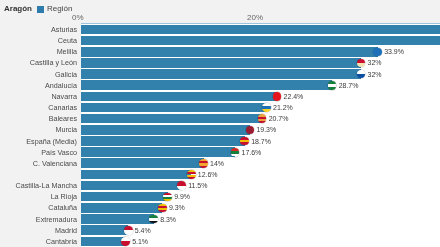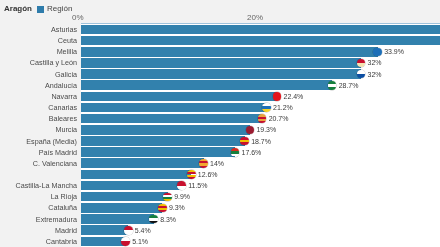--- a/index.html
+++ b/index.html
@@ -154,21 +154,21 @@
           <div class="row-label" style="height: 11.15px; line-height: 11.15px;">España (Media)</div>
           <div class="bar" style="width: 163.625px; height: 9.55px; background: rgb(50, 129, 173);"></div>
           <span class="flag" style="left: 240.325px; top: 1.275px;">
             <i style="background: rgb(200, 16, 46); top: 0%; height: 33.3333%;"></i>
             <i style="background: rgb(241, 191, 0); top: 33.3333%; height: 33.3333%;"></i>
             <i style="background: rgb(200, 16, 46); top: 66.6667%; height: 33.3333%;"></i>
           </span>
           <span class="bar-val" style="left: 251.125px; height: 11.15px; line-height: 11.15px;">18.7%</span>
         </div>
         <div class="row" style="top: 122.65px; height: 11.15px;">
-          <div class="row-label" style="height: 11.15px; line-height: 11.15px;">País Madrid</div>
+          <div class="row-label" style="height: 11.15px; line-height: 11.15px;">País Vasco</div>
           <div class="bar" style="width: 154px; height: 9.55px; background: rgb(50, 129, 173);"></div>
           <span class="flag" style="left: 230.7px; top: 1.275px;">
             <i style="background: rgb(213, 43, 30); top: 0%; height: 33.3333%;"></i>
             <i style="background: rgb(21, 127, 61); top: 33.3333%; height: 33.3333%;"></i>
             <i style="background: rgb(255, 255, 255); top: 66.6667%; height: 33.3333%;"></i>
           </span>
           <span class="bar-val" style="left: 241.5px; height: 11.15px; line-height: 11.15px;">17.6%</span>
         </div>
         <div class="row" style="top: 133.8px; height: 11.15px;">
           <div class="row-label" style="height: 11.15px; line-height: 11.15px;">C. Valenciana</div>

